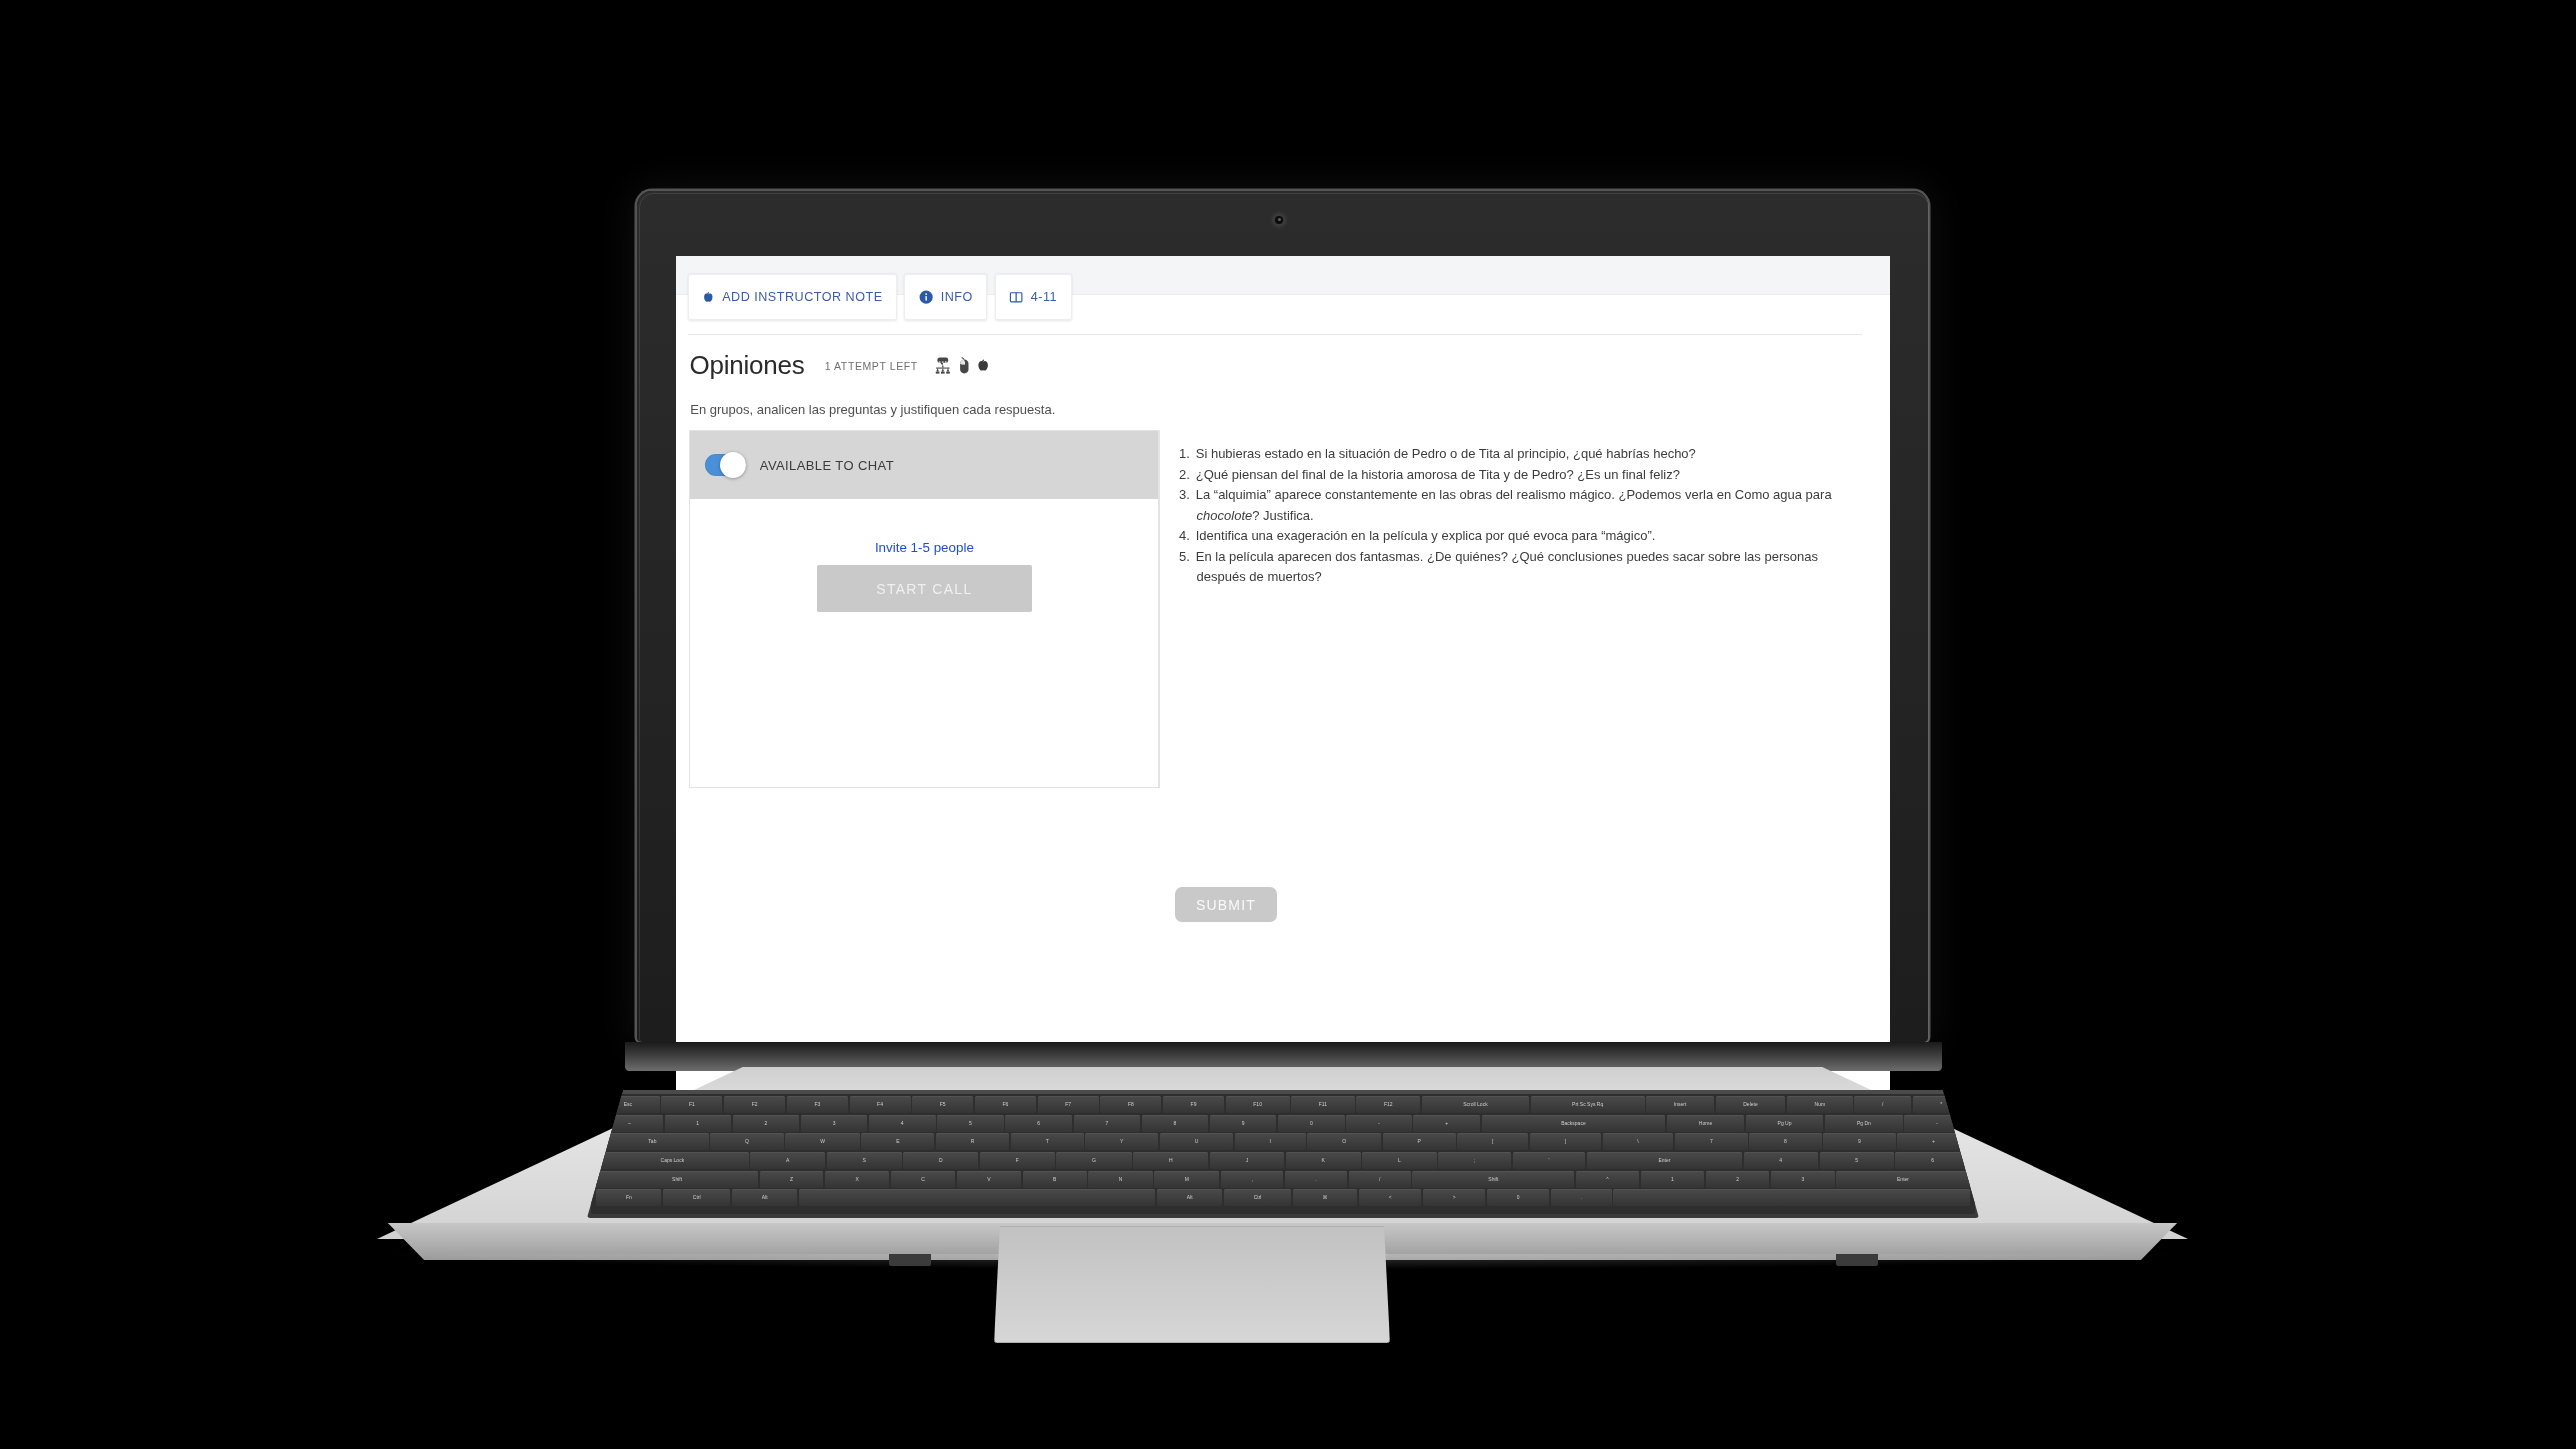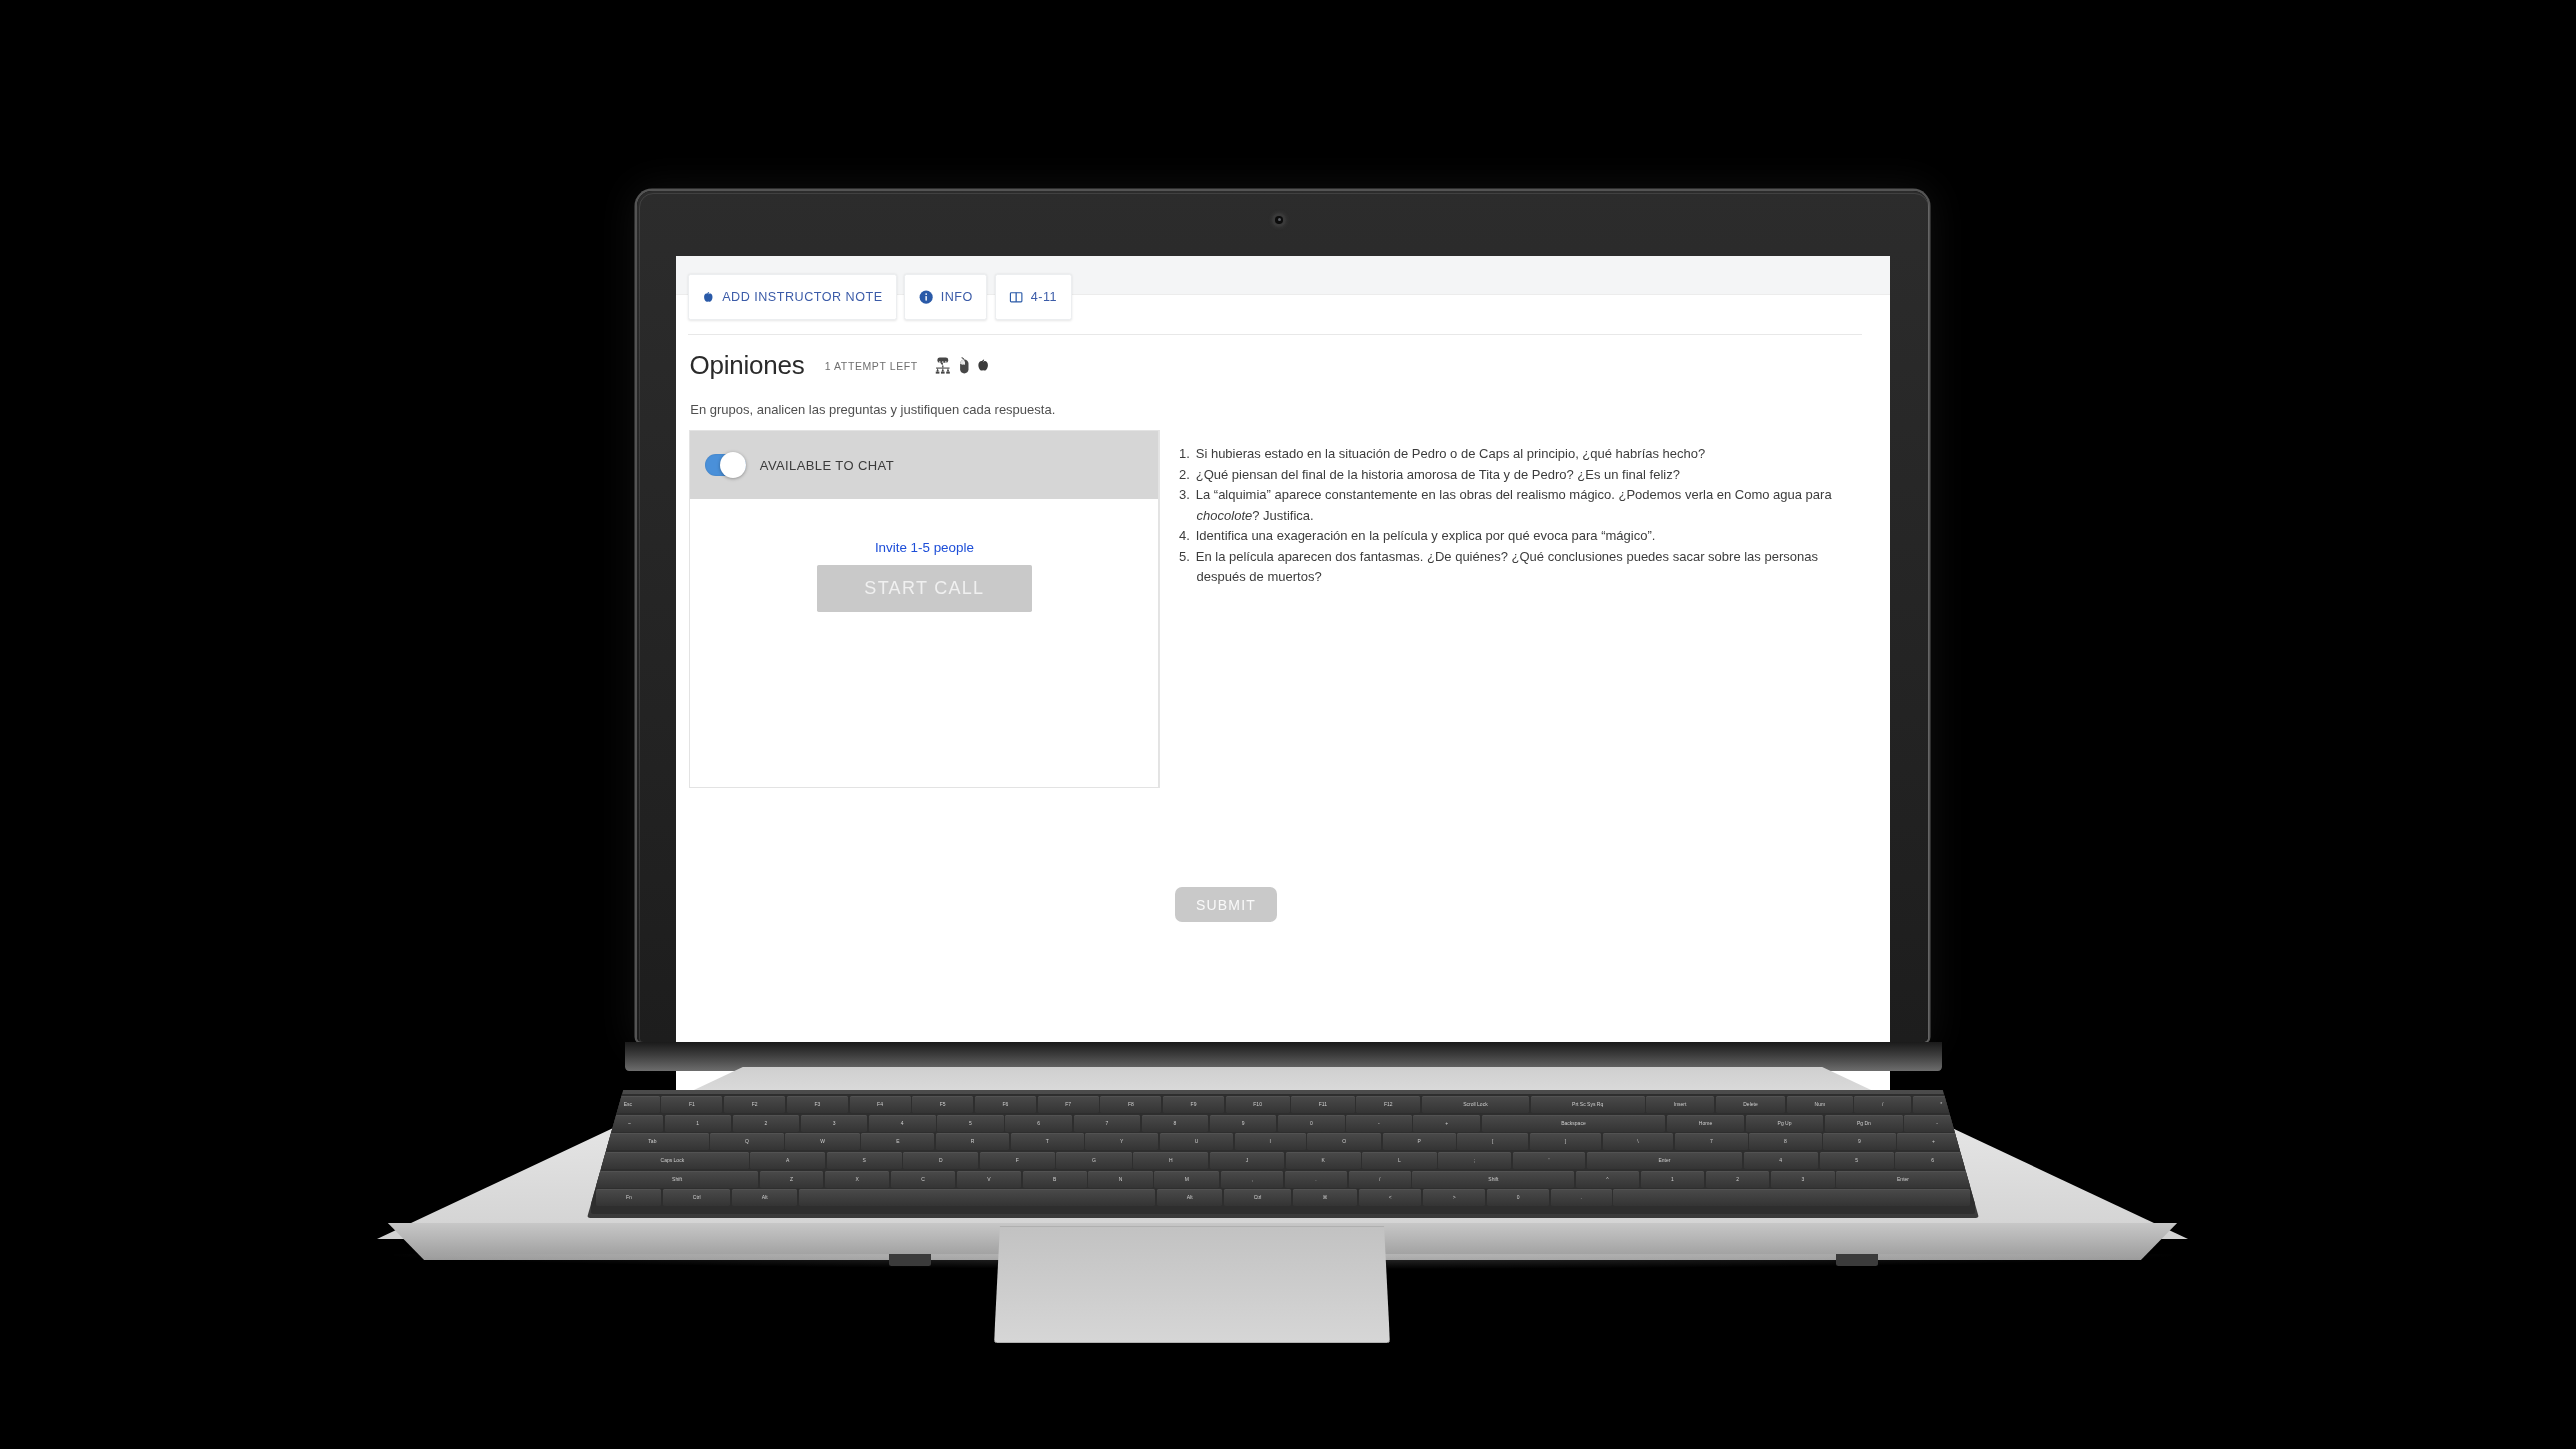--- a/index.html
+++ b/index.html
@@ -129,21 +129,21 @@
   }
   .toggle{width:41px;height:22.6px;border-radius:11.7px;background:#4a90d9;position:relative;
           box-shadow:inset 0 0 1.7px rgba(0,0,0,.18);cursor:pointer;flex:0 0 auto;}
   .toggle .knob{position:absolute;right:0;top:-1.7px;width:26px;height:26px;border-radius:50%;
                 background:#fff;box-shadow:0 0.8px 3.4px rgba(0,0,0,.35);}
   .availtext{font-size:13px;color:#3b3b3b;letter-spacing:0.4px;}
   .invite{text-align:center;margin-top:41px;font-size:13.4px;color:#1d4ed8;}
   .startcall{
     display:block;margin:10px auto 0;width:215px;height:47px;
     background:#c9c9c9;border:none;border-radius:1.7px;color:#f0f0f0;
-    font-size:18px;letter-spacing:1.3px;font-family:"Liberation Sans",sans-serif;cursor:pointer;
+    font-size:14px;letter-spacing:1.3px;font-family:"Liberation Sans",sans-serif;cursor:pointer;
   }
 
   .vdivider{position:absolute;left:483px;top:174px;width:0.8px;height:358px;background:#e4e4e4;}
 
   
   .qlist{position:absolute;left:503px;top:188px;width:755px;}
   .qitem{display:flex;gap:5.9px;font-size:13px;color:#3c3c3c;line-height:20.5px;
          white-space:nowrap;}
   .qnum{flex:0 0 auto;}
   .qtext{flex:1 1 auto;}
@@ -263,21 +263,21 @@
 
         <div class="invite">Invite 1-5 people</div>
         <button class="startcall">START CALL</button>
       </div>
 
       <div class="vdivider"></div>
 
       <div class="qlist">
         <div class="qitem">
           <span class="qnum">1.</span>
-          <span class="qtext">Si hubieras estado en la situación de Pedro o de Caps al principio, ¿qué habrías hecho?</span>
+          <span class="qtext">Si hubieras estado en la situación de Pedro o de Tita al principio, ¿qué habrías hecho?</span>
         </div>
         <div class="qitem">
           <span class="qnum">2.</span>
           <span class="qtext">¿Qué piensan del final de la historia amorosa de Tita y de Pedro? ¿Es un final feliz?</span>
         </div>
         <div class="qitem">
           <span class="qnum">3.</span>
           <span class="qtext">La “alquimia” aparece constantemente en las obras del realismo mágico. ¿Podemos verla en Como agua para</span>
         </div>
         <div class="qcont">

